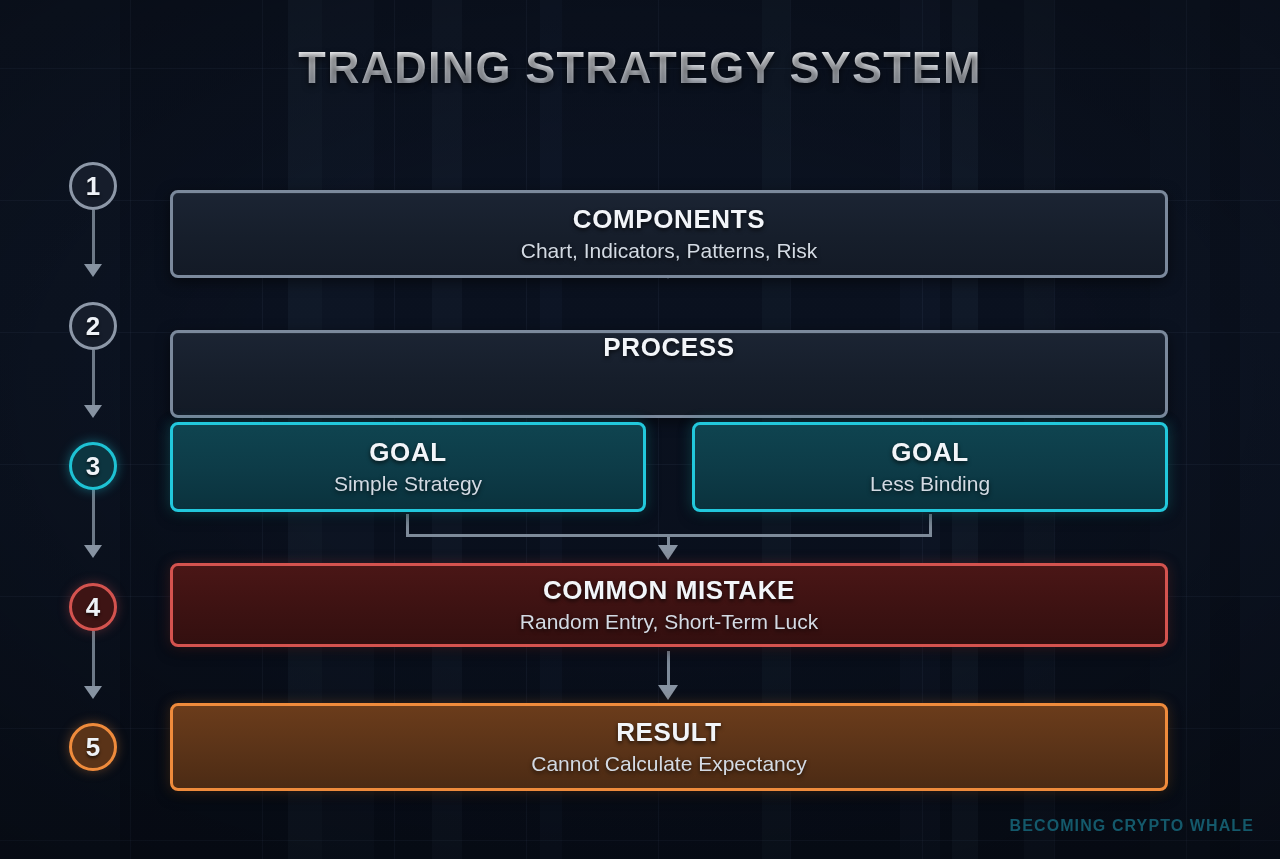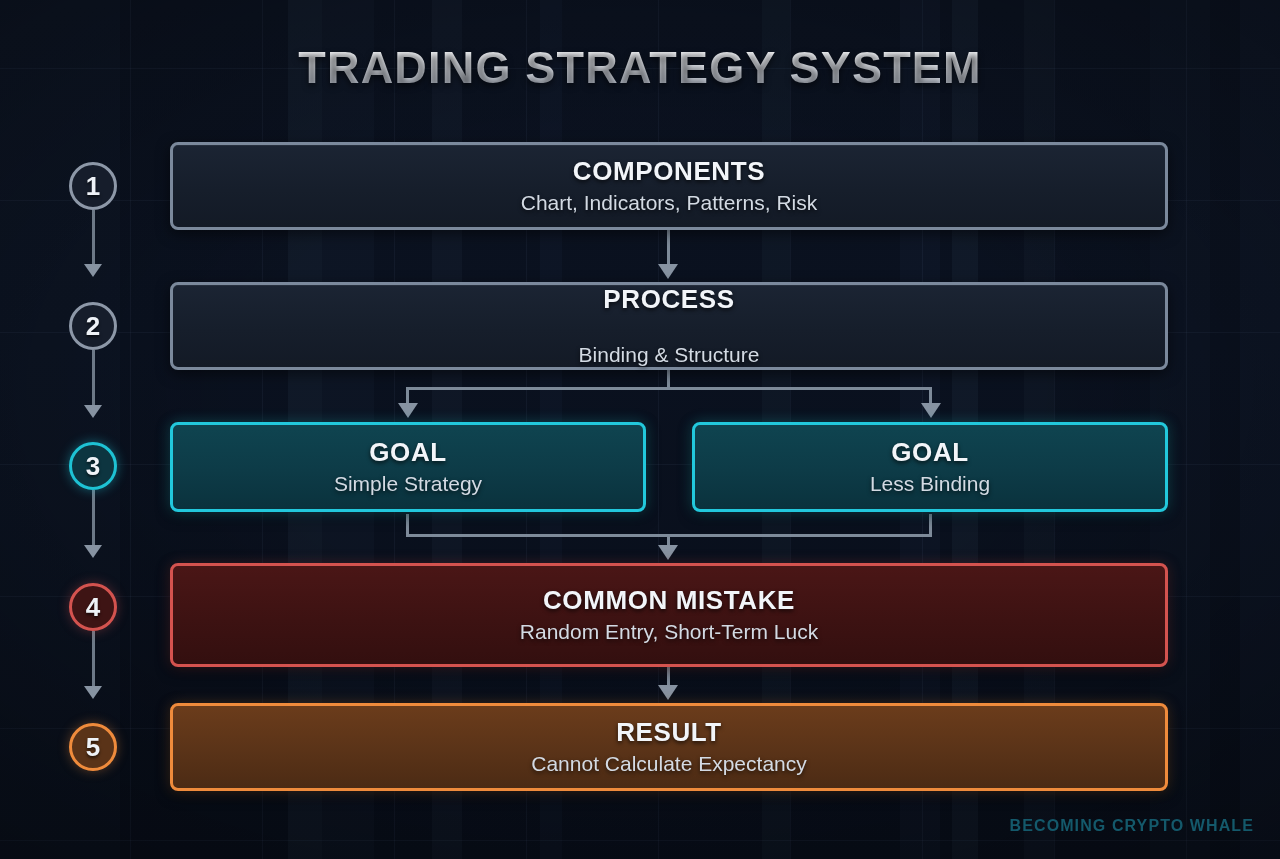--- a/index.html
+++ b/index.html
@@ -82,20 +82,21 @@
     line-height:1.15;
   }
   .node .sub {
     font-size:21px; color:#d3dae3; margin-top:3px;
     text-shadow:0 2px 4px rgba(0,0,0,.65); line-height:1.2;
   }
   .node.gray {
     border:3px solid #7b899c;
     background:linear-gradient(180deg,#1b2433 0%,#161e2b 55%,#131a26 100%);
     box-shadow:0 4px 14px rgba(0,0,0,.5), inset 0 1px 0 rgba(255,255,255,.05);
+    margin-top:48px;
   }
   .node.teal {
     border:3px solid #22c8dc;
     background:linear-gradient(180deg,#0f4450 0%,#0d3b47 55%,#0a323d 100%);
     box-shadow:0 0 14px rgba(34,200,220,.28), 0 4px 14px rgba(0,0,0,.5);
   }
   .node.red {
     border:3px solid #d4534f;
     background:linear-gradient(180deg,#4a1616 0%,#3d1212 55%,#330f0f 100%);
     box-shadow:0 0 14px rgba(212,83,79,.22), 0 4px 14px rgba(0,0,0,.5);
@@ -209,34 +210,33 @@
   <div class="conn conn-v" style="left:667px;top:651px;height:40px;"></div>
   <div class="arrow" style="left:658px;top:685px;"></div>
 
   <div class="node gray" style="left:170px;top:142px;width:998px;height:88px;">
     <div class="ttl">COMPONENTS</div>
     <div class="sub">Chart, Indicators, Patterns, Risk</div>
   </div>
 
   <div class="node gray" style="left:170px;top:282px;width:998px;height:88px;justify-content:space-between;">
     <div class="ttl">PROCESS</div>
-    <div class="sub">Binding &amp; Structure</div>
   </div>
 
   <div class="node teal" style="left:170px;top:422px;width:476px;height:90px;">
     <div class="ttl">GOAL</div>
     <div class="sub">Simple Strategy</div>
   </div>
 
   <div class="node teal" style="left:692px;top:422px;width:476px;height:90px;">
     <div class="ttl">GOAL</div>
     <div class="sub">Less Binding</div>
   </div>
 
-  <div class="node red" style="left:170px;top:563px;width:998px;height:104px;">
+  <div class="node red" style="left:170px;top:563px;width:998px;height:84px;">
     <div class="ttl">COMMON MISTAKE</div>
     <div class="sub">Random Entry, Short-Term Luck</div>
   </div>
 
   <div class="node orange" style="left:170px;top:703px;width:998px;height:88px;align-items:center;">
     <div class="ttl">RESULT</div>
     <div class="sub">Cannot Calculate Expectancy</div>
   </div>
 
   <div id="watermark">BECOMING CRYPTO WHALE</div>

